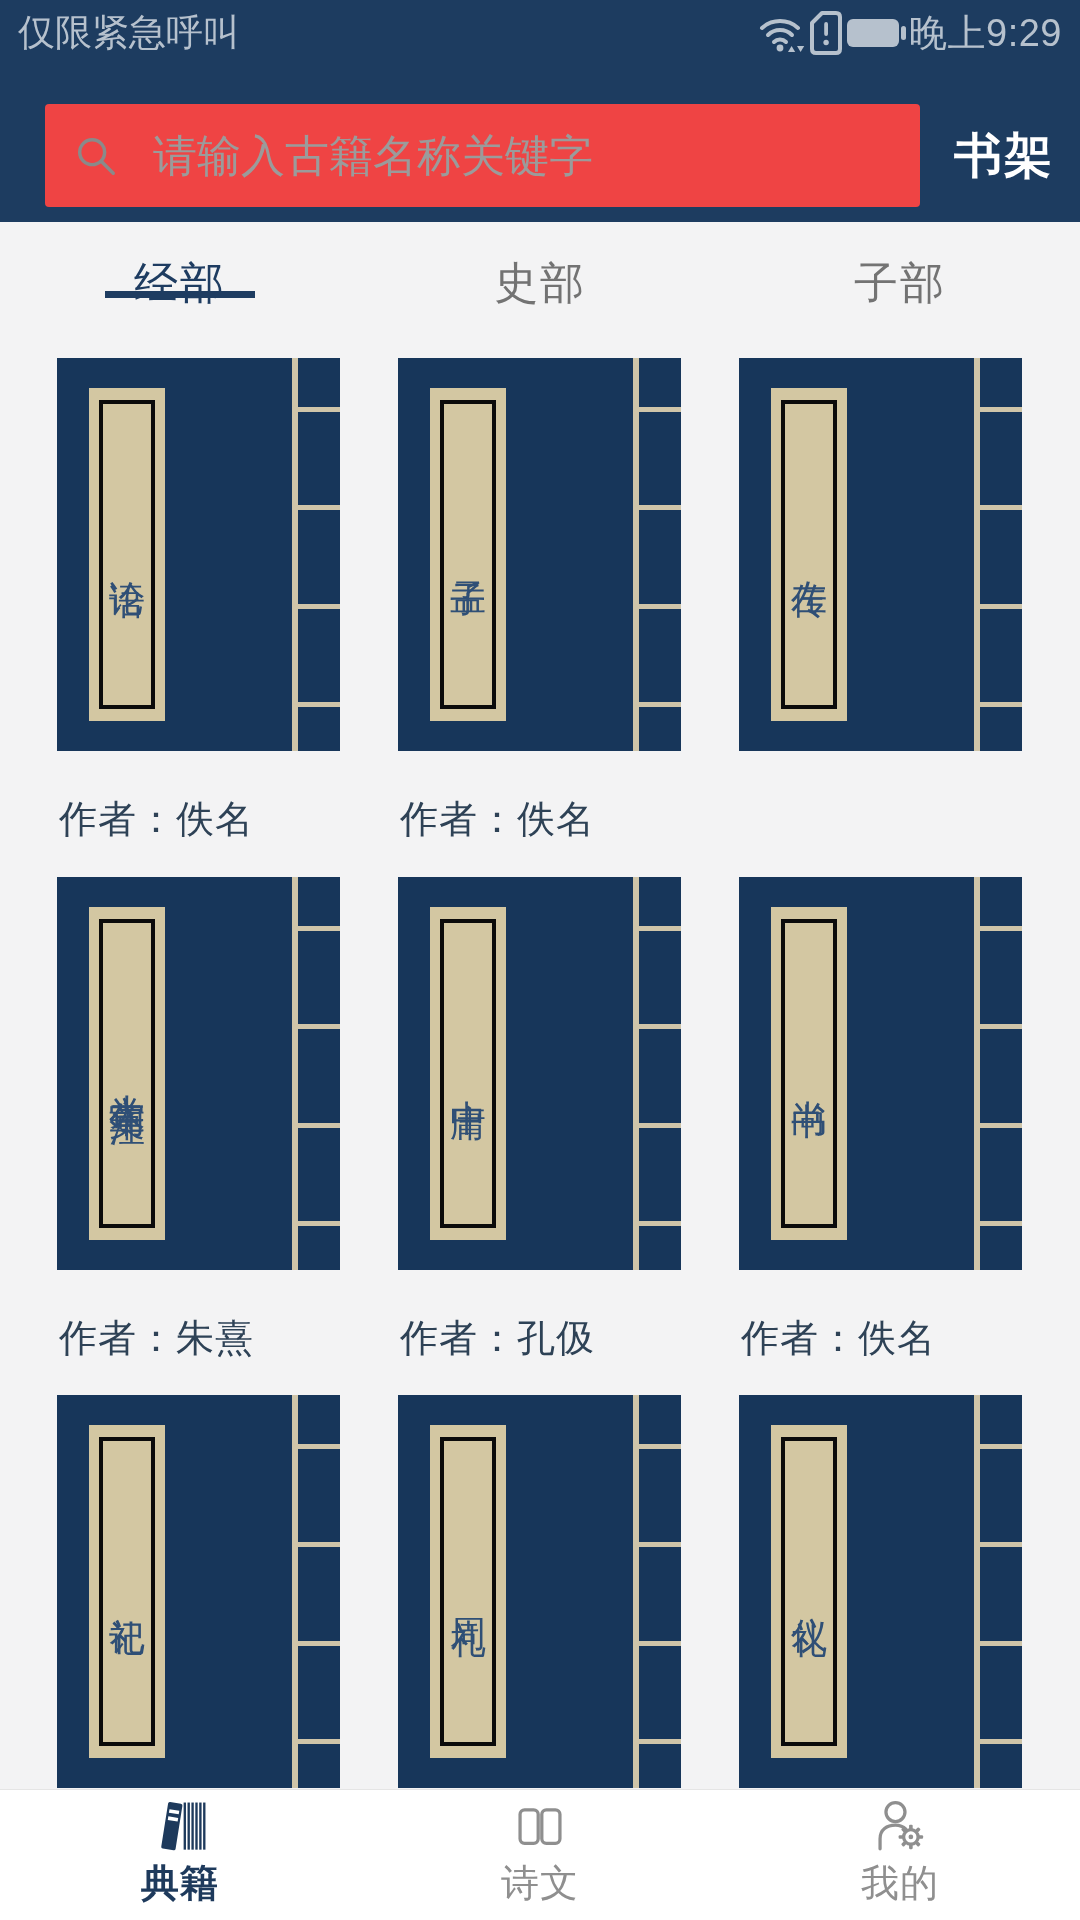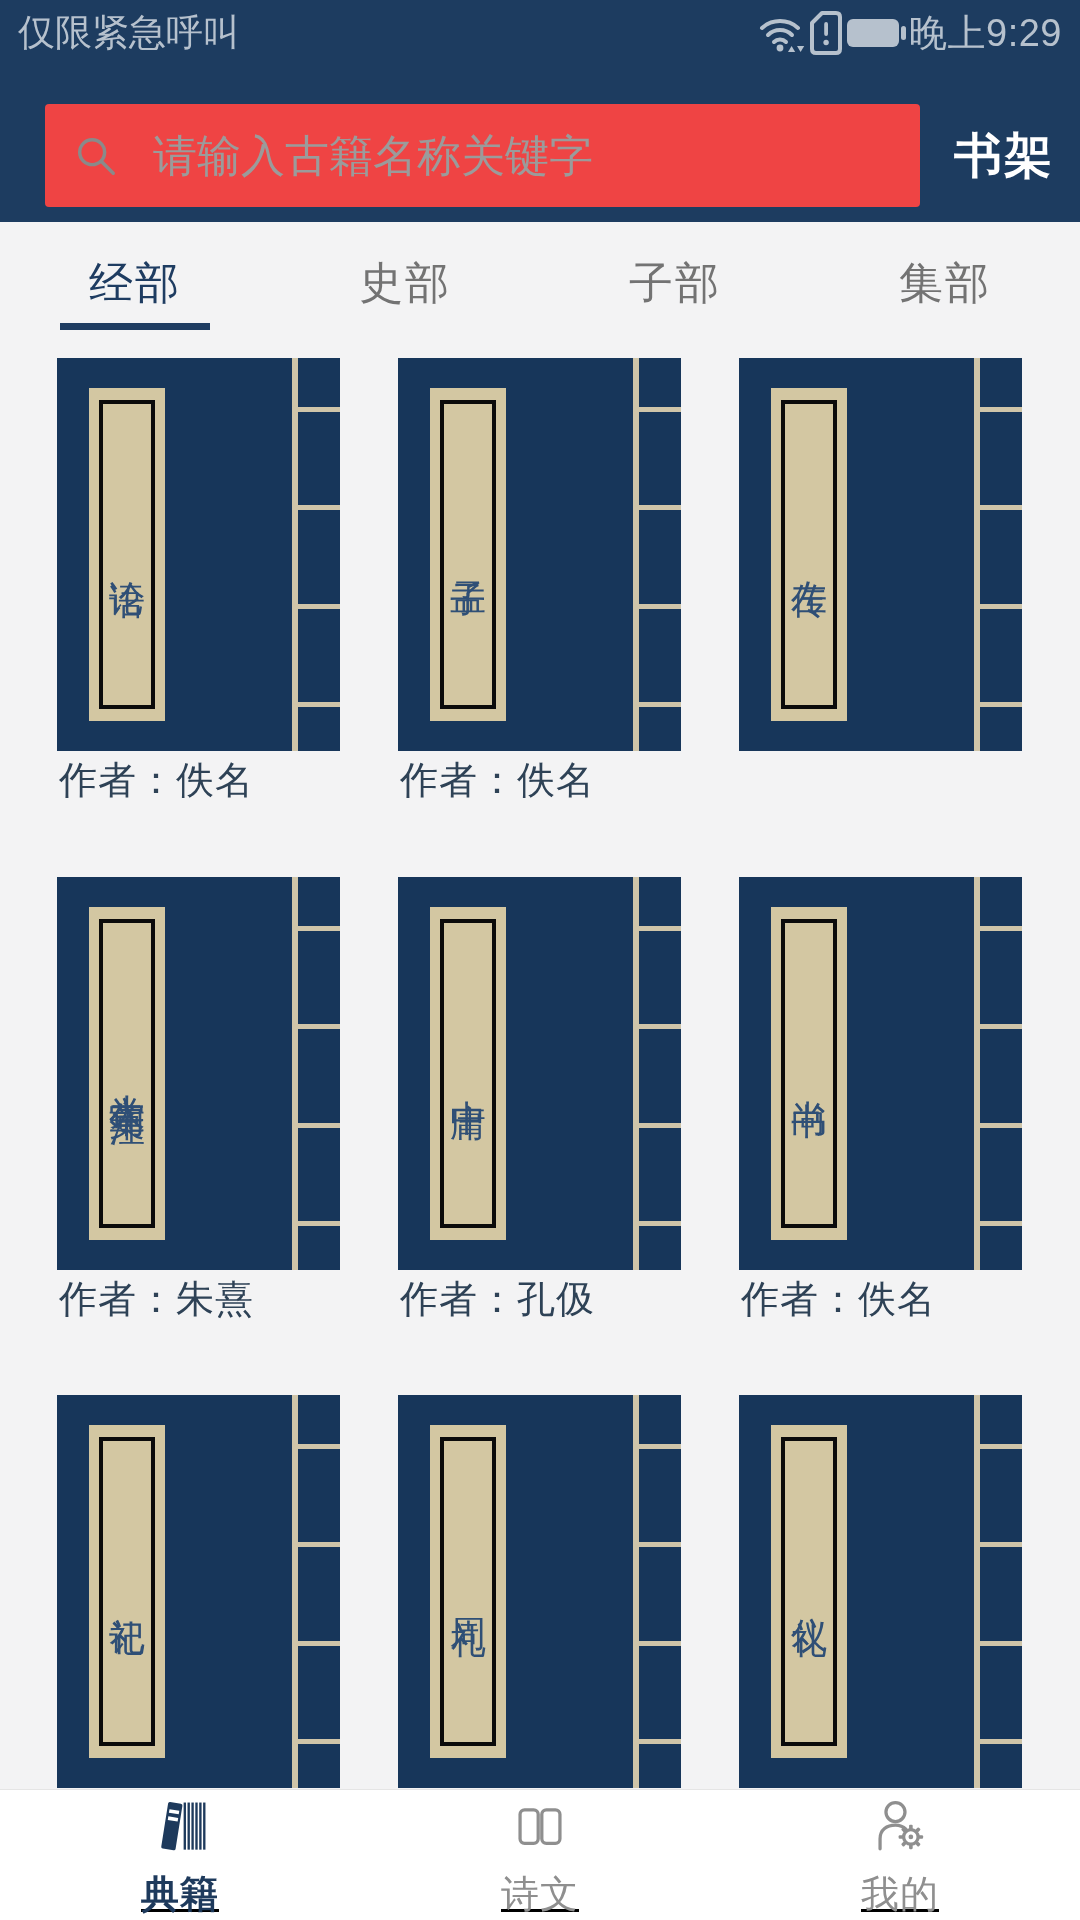--- a/index.html
+++ b/index.html
@@ -27,21 +27,21 @@
     border:none;outline:none;flex:1;font-size:44px;margin-left:32px;
     font-family:"Liberation Sans",sans-serif;color:#333;background:transparent;
   }
   .search-box input::placeholder{color:#9b9b9b;}
   .shelf-btn{
     position:absolute;right:0;top:104px;width:152px;height:103px;
     display:flex;align-items:center;justify-content:center;
     color:#ffffff;font-size:48px;font-weight:600;letter-spacing:2px;
   }
   
-  .tabs{position:absolute;left:0;top:222px;width:1080px;height:123px;display:flex;}
+  .tabs{position:absolute;left:0;top:222px;width:1080px;height:123px;display:flex;align-items:center;}
   .tab{
     flex:1;position:relative;display:flex;align-items:center;justify-content:center;
     font-size:44px;color:#737373;letter-spacing:2px;
   }
   .tab.active{color:#1e3c61;}
   .tab.active::after{
     content:"";position:absolute;left:50%;transform:translateX(-50%);
     bottom:15px;width:150px;height:7px;background:#1e3c61;
   }
   
@@ -62,31 +62,31 @@
   .label{position:absolute;left:32px;top:30px;width:76px;height:333px;background:#d3c7a2;}
   .label-frame{
     position:absolute;left:10px;right:10px;top:12px;bottom:12px;
     border:4px solid #0b0b0b;display:flex;align-items:center;justify-content:center;
   }
   .book-title{
     writing-mode:vertical-rl;text-orientation:upright;
     font-size:36px;line-height:1;letter-spacing:3px;color:#2f4f76;white-space:nowrap;
   }
   .author{
-    position:absolute;left:2px;top:399px;width:281px;
+    position:absolute;left:2px;top:438px;width:281px;
     font-size:38px;line-height:46px;color:#2e4256;letter-spacing:1px;white-space:nowrap;
   }
   
   .bottom-nav{
     position:absolute;left:0;top:1790px;width:1080px;height:130px;background:#ffffff;
     display:flex;box-shadow:0 -1px 0 #e5e5e5;
   }
   .nav-item{
     flex:1;display:flex;flex-direction:column;align-items:center;justify-content:flex-start;
-    padding-top:8px;gap:13px;text-decoration:underline;
+    padding-top:8px;gap:2px;
   }
   .nav-label{font-size:38px;color:#8f8f8f;letter-spacing:1px;}
   .nav-item.active .nav-label{color:#1e3a5c;font-weight:600;}
 </style>
 </head>
 <body>
 
 <div class="screen">
 
   <div class="header">
@@ -129,23 +129,20 @@
   <div class="tabs">
     <div class="tab active">
         <span>经部</span>
       </div>
     <div class="tab">
         <span>史部</span>
       </div>
     <div class="tab">
         <span>子部</span>
       </div>
-    <div class="tab">
-        <span>集部</span>
-      </div>
   </div>
 
   <div>
 
     <div class="cell col0 row0">
       <div class="cover">
         <div class="binding"></div>
         <div class="label">
           <div class="label-frame">
               <span class="book-title">论语</span>

